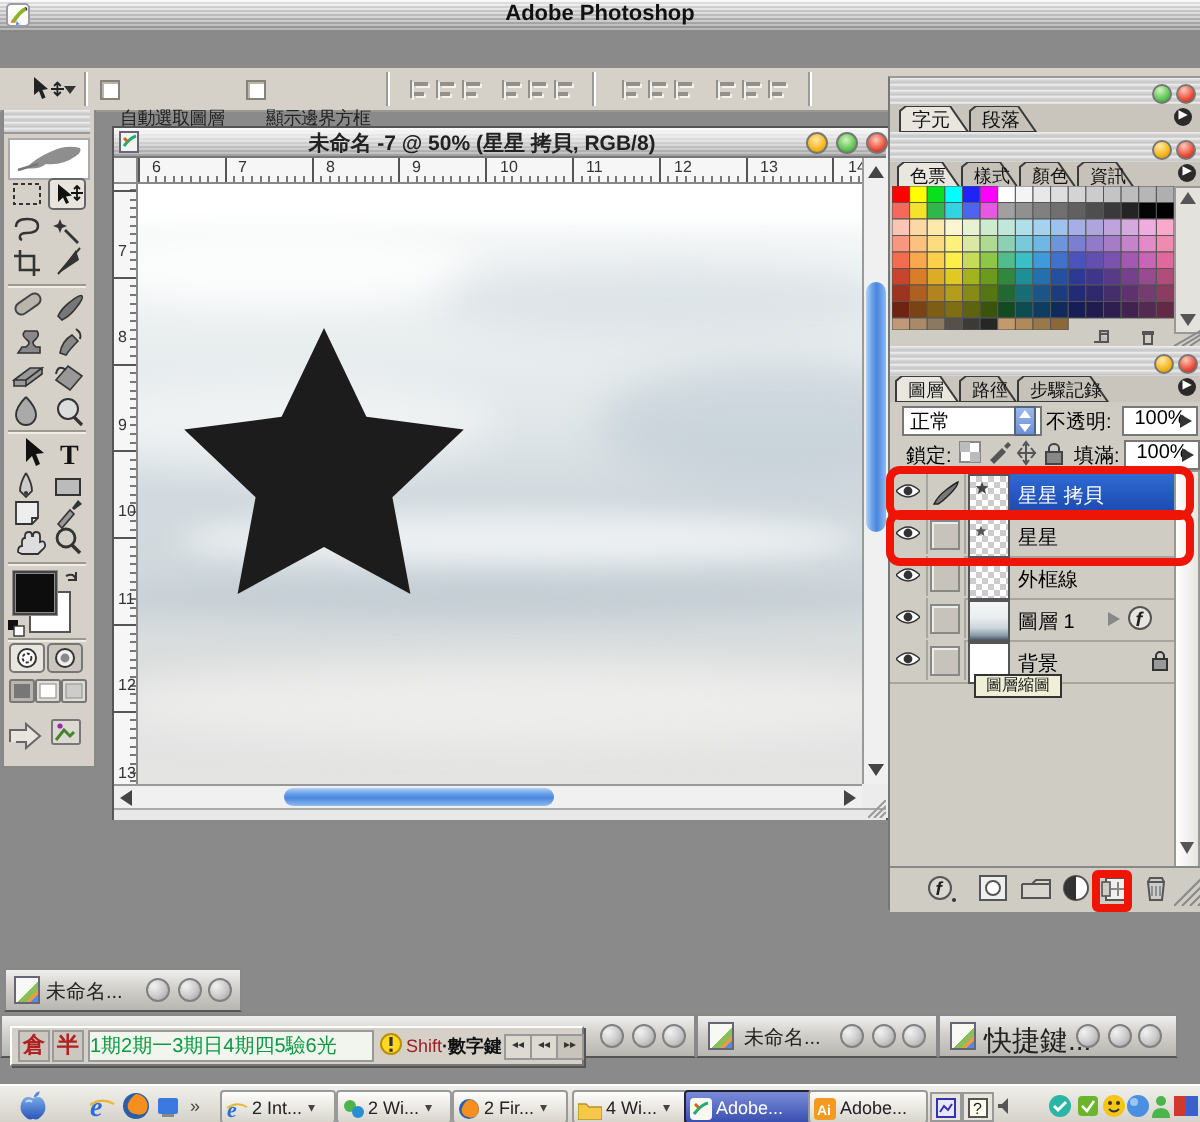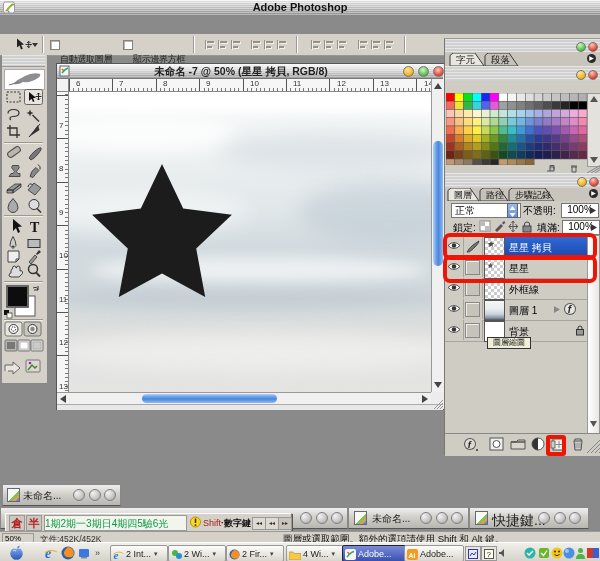--- a/index.html
+++ b/index.html
@@ -352,20 +352,33 @@
           <text x="46" y="10" font-size="9.5px" fill="#111">段落</text>
         </svg>
       <div class="abs circbtn" style="left:142px;top:2px">▶</div>
     </div>
   </div>
 
   <div class="abs" style="left:444px;top:66px;width:156px;height:107px;border-left:1px solid #777;background:#cfccc4">
     <div class="abs metal" style="left:0;top:0;width:156px;height:15px"></div>
     <div class="abs aquabtn sm" style="left:131px;top:4px;background:radial-gradient(circle at 3px 2px,#ffe9a8,#f6b71c 60%,#c78a00)"></div>
     <div class="abs aquabtn sm" style="left:143px;top:4px;background:radial-gradient(circle at 3px 2px,#ffc9b8,#ea4f3d 60%,#b01e12)"></div>
+    <div class="abs" style="left:0;top:15px;width:156px;height:13px;background:#c9c5bd">
+      <svg class="abs" style="left:0;top:0" width="150" height="13">
+          <polygon points="4,13 4,2.5 7,0 26,0 35,13" fill="#e9e6e0" stroke="#3a3a3a"></polygon>
+          <text x="10" y="10" font-size="9px" fill="#111">色票</text>
+          <polygon points="36,13 36,2.5 39,0 55,0 64,13" fill="#c6c2ba" stroke="#3a3a3a"></polygon>
+          <text x="42" y="10" font-size="9px" fill="#111">樣式</text>
+          <polygon points="65,13 65,2.5 68,0 84,0 93,13" fill="#c6c2ba" stroke="#3a3a3a"></polygon>
+          <text x="71" y="10" font-size="9px" fill="#111">顏色</text>
+          <polygon points="94,13 94,2.5 97,0 113,0 122,13" fill="#c6c2ba" stroke="#3a3a3a"></polygon>
+          <text x="100" y="10" font-size="9px" fill="#111">資訊</text>
+        </svg>
+      <div class="abs circbtn" style="left:144px;top:1px">▶</div>
+    </div>
     <div class="abs" id="swatches" style="left:1px;top:27px;width:141px;height:72px"><svg width="141" height="72" viewBox="0 0 141 72">
           <rect x="0" y="0" width="141" height="72" fill="#cfccc4"></rect>
           <rect x="0.00" y="0.00" width="8.81" height="8.25" fill="#FF0000" stroke="#555" stroke-width="0.5"></rect>
           <rect x="8.81" y="0.00" width="8.81" height="8.25" fill="#FFFF00" stroke="#555" stroke-width="0.5"></rect>
           <rect x="17.62" y="0.00" width="8.81" height="8.25" fill="#09E01D" stroke="#555" stroke-width="0.5"></rect>
           <rect x="26.44" y="0.00" width="8.81" height="8.25" fill="#00FFFF" stroke="#555" stroke-width="0.5"></rect>
           <rect x="35.25" y="0.00" width="8.81" height="8.25" fill="#2023F5" stroke="#555" stroke-width="0.5"></rect>
           <rect x="44.06" y="0.00" width="8.81" height="8.25" fill="#FF00FF" stroke="#555" stroke-width="0.5"></rect>
           <rect x="52.88" y="0.00" width="8.81" height="8.25" fill="#FFFFFF" stroke="#555" stroke-width="0.5"></rect>
           <rect x="61.69" y="0.00" width="8.81" height="8.25" fill="#F4F4F4" stroke="#555" stroke-width="0.5"></rect>
@@ -708,25 +721,20 @@
         <circle cx="6.5" cy="6" r="5" fill="#ffd825" stroke="#b89000"></circle>
         <rect x="5.7" y="2.5" width="1.6" height="4.5" fill="#333"></rect>
         <rect x="5.7" y="8.3" width="1.6" height="1.6" fill="#333"></rect>
       </svg>
     <div class="abs" style="left:197px;top:3px;font-size:9px;white-space:nowrap"><span style="color:#a02020">Shift</span><span style="color:#111;font-weight:bold">·數字鍵</span></div>
     <div class="imebtn" style="left:246px">◂◂</div>
     <div class="imebtn" style="left:259px">◂◂</div>
     <div class="imebtn" style="left:272px;background:#c8c4bc">▸▸</div>
   </div>
 
-  <div class="abs" style="left:0;top:531px;width:600px;height:11px;background:#d5d1c9;border-top:1px solid #999">
-    <div class="abs" style="left:2px;top:1px;width:28px;height:9px;border:1px solid #999;background:#d5d1c9;font-size:8px;padding-left:2px">50%</div>
-    <div class="abs" style="left:40px;top:2px;font-size:8.5px;color:#333">文件:452K/452K</div>
-    <div class="abs" style="left:283px;top:1px;font-size:9.5px;color:#111;white-space:nowrap">圖層或選取範圍。額外的選項請使用 Shift 和 Alt 鍵。</div>
-  </div>
 
   <div class="abs" id="taskbar">
     <svg class="abs" style="left:8px;top:2px" width="17" height="16" viewBox="0 0 17 16">
         <path d="M8.5 4.2 Q4.5 2.2 2.8 6 Q1.2 10 4.2 13 Q6.2 15.4 8.5 14.4 Q10.8 15.4 12.8 13 Q15.8 10 14.2 6 Q12.5 2.2 8.5 4.2 Z" fill="url(#apg)"></path>
         <defs>
           <linearGradient id="apg" x1="0" y1="0" x2="0" y2="1">
             <stop offset="0" stop-color="#7aa8e8"></stop>
             <stop offset="1" stop-color="#2a56b8"></stop>
           </linearGradient>
         </defs>

